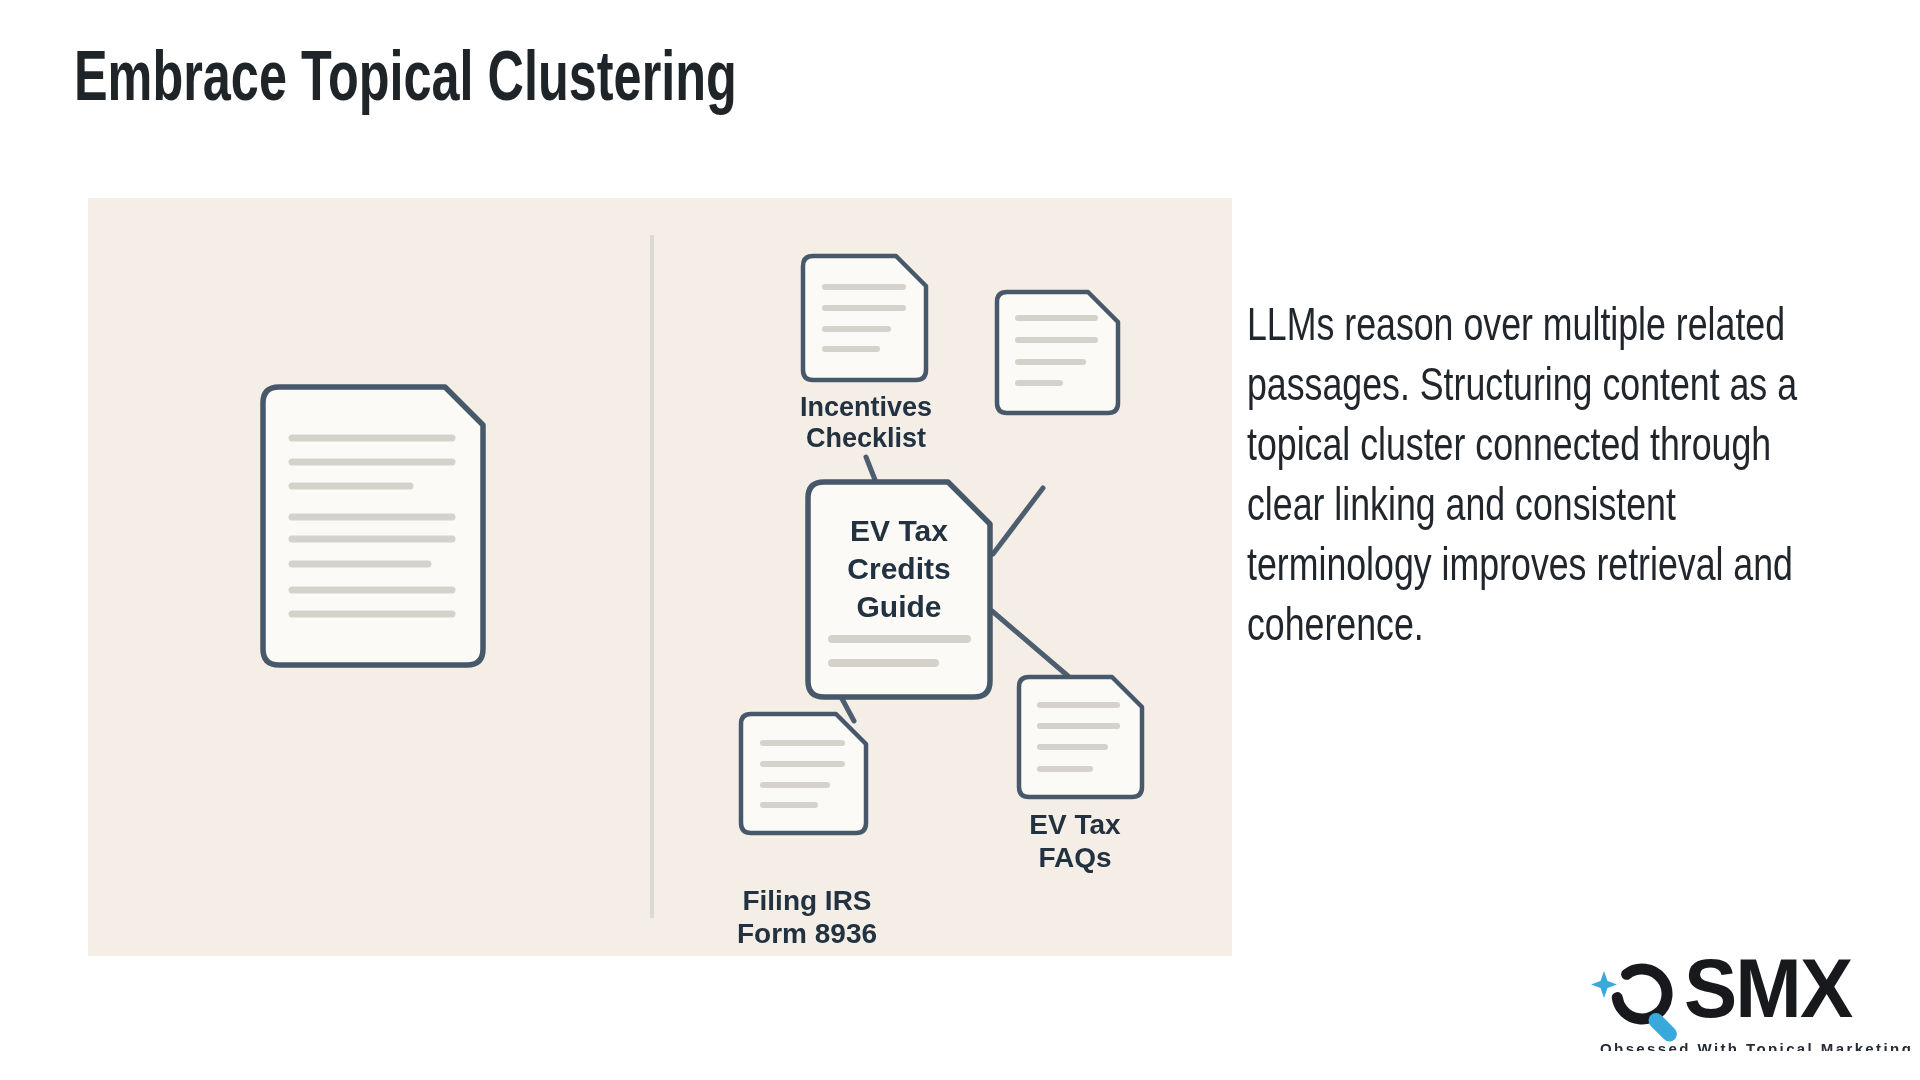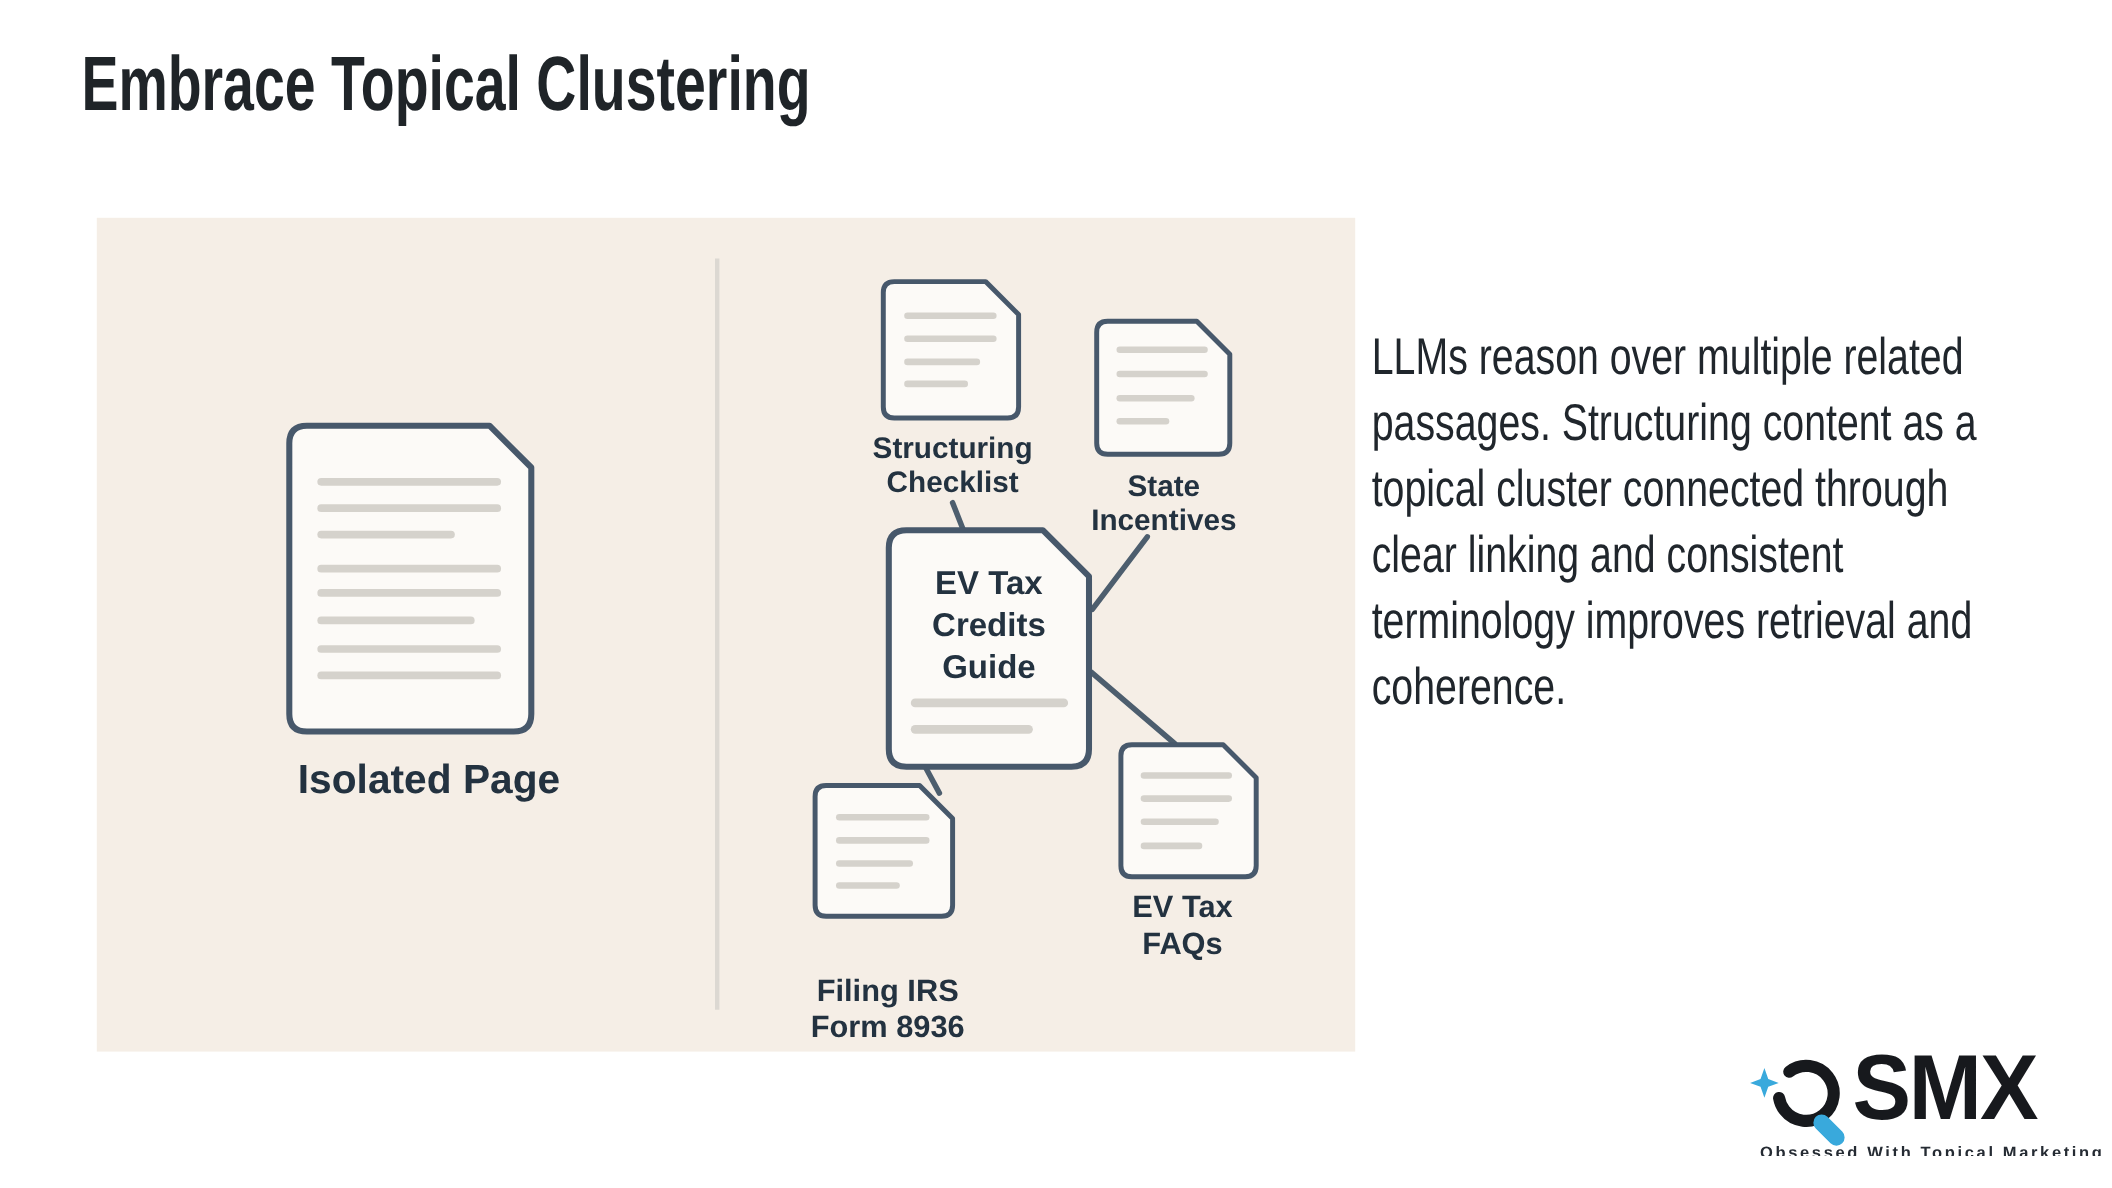--- a/index.html
+++ b/index.html
@@ -114,25 +114,22 @@
         <path d="M941,479 H1024 L1054,509 V589 Q1054,599 1044,599 H941 Q931,599 931,589 V489 Q931,479 941,479 Z" fill="#fcfaf7" stroke="#47586b" stroke-width="4.5" stroke-linejoin="round"></path>
         <g stroke="#d5d2cc" stroke-width="6" stroke-linecap="round">
           <line x1="952" y1="507" x2="1029" y2="507"></line>
           <line x1="952" y1="528" x2="1029" y2="528"></line>
           <line x1="952" y1="549" x2="1017" y2="549"></line>
           <line x1="952" y1="571" x2="1002" y2="571"></line>
         </g>
       </g>
     </svg>
 
-    <div class="dlabel lbl-isolated">Isolated Page</div>
-    <div class="dlabel lbl-eligibility">Structuring
+    <div class="dlabel lbl-eligibility">Incentives
 Checklist</div>
-    <div class="dlabel lbl-state">State
-Incentives</div>
     <div class="dlabel lbl-guide">EV Tax
 Credits
 Guide</div>
     <div class="dlabel lbl-filing">Filing IRS
 Form 8936</div>
     <div class="dlabel lbl-faqs">EV Tax
 FAQs</div>
   </div>
 
   <div class="body-text">LLMs reason over multiple related

